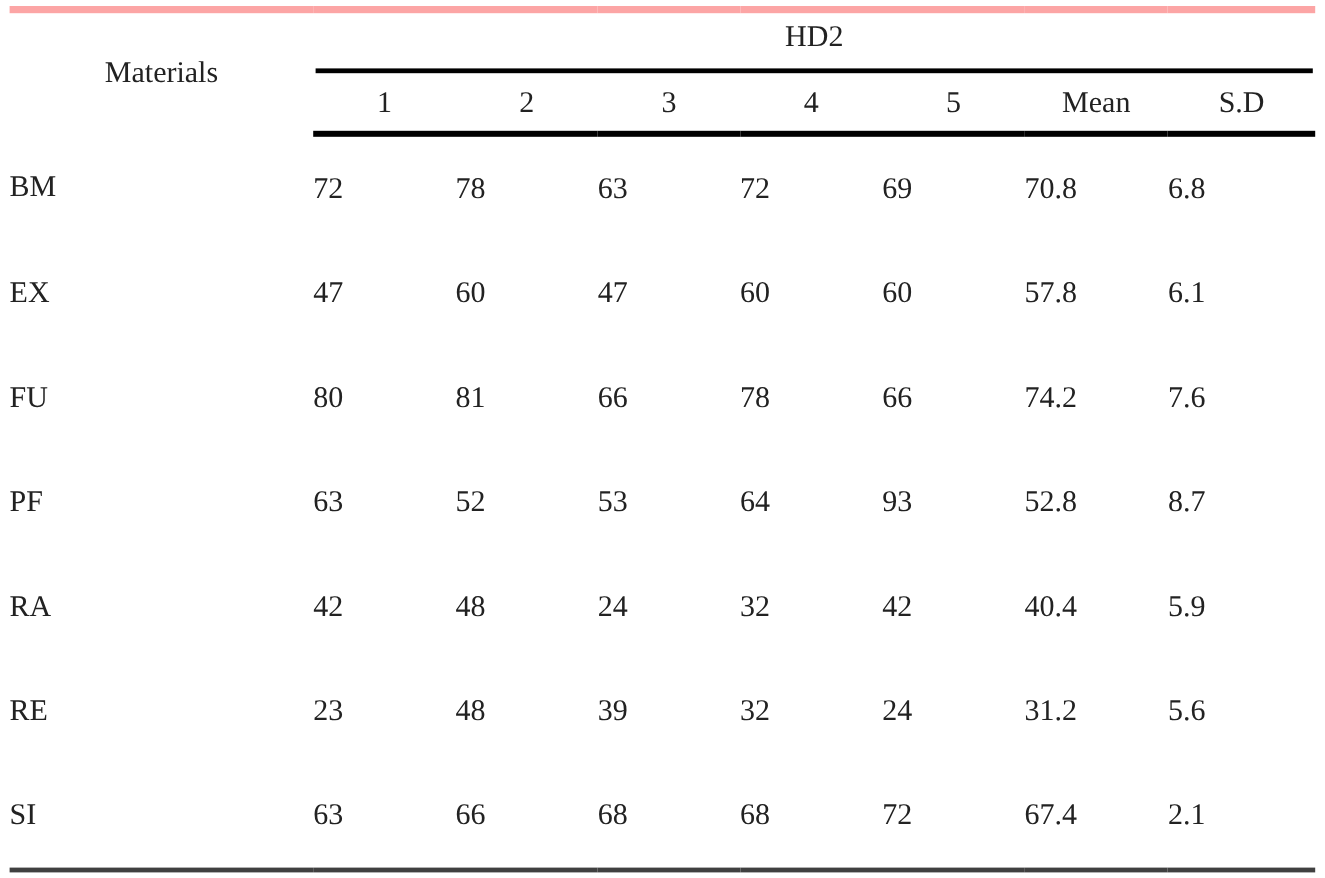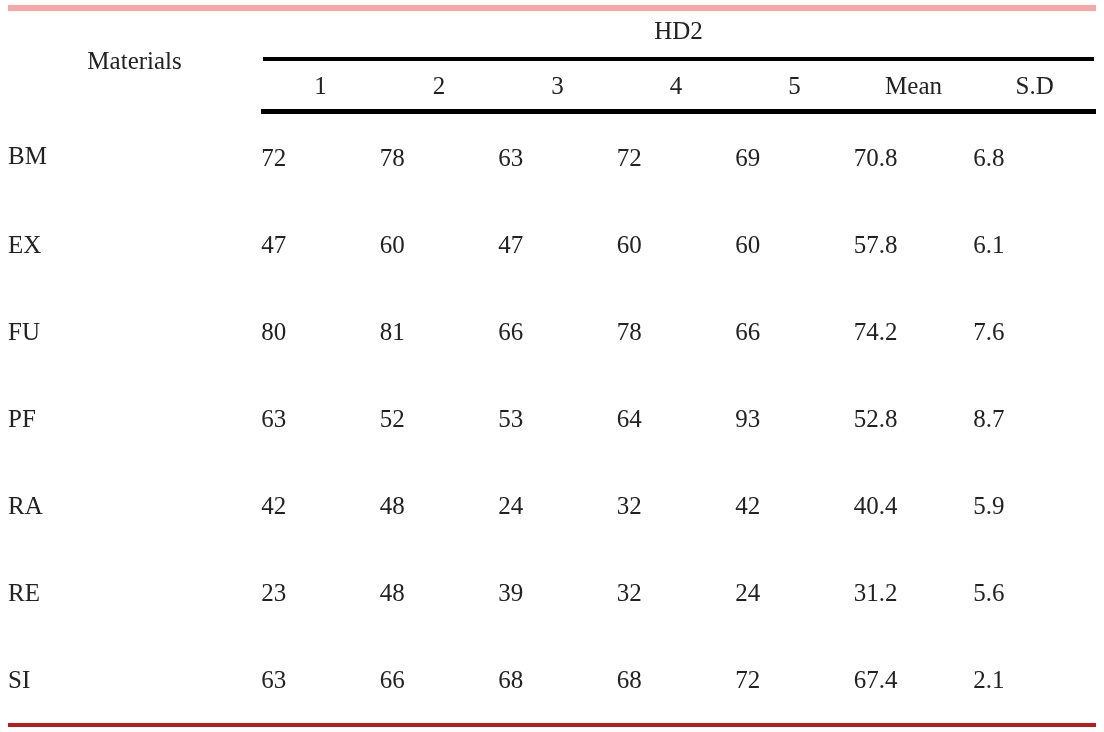--- a/index.html
+++ b/index.html
@@ -34,21 +34,21 @@
 
   
   .rule-top > th {
     border-top: 6px solid #fca5a5;
     margin-top: 48px;
   }
   .rule-header-bottom > th {
     border-bottom: 5px solid #000;
   }
   .rule-bottom > td {
-    border-bottom: 4px solid #b91c1c;
+    border-bottom: 4px solid #404040;
   }
 
   
   th {
     font-weight: normal;
     font-size: 25px;
     text-align: center;
     vertical-align: middle;
     padding: 0;
     color: #222;

